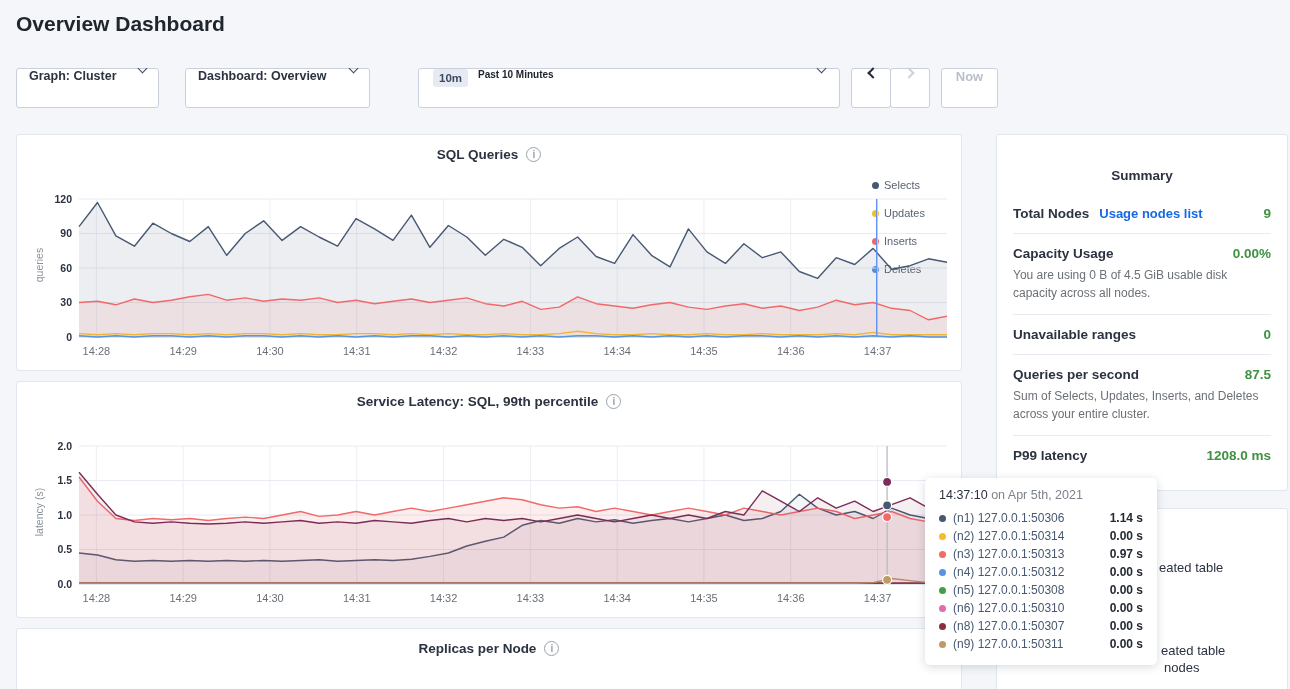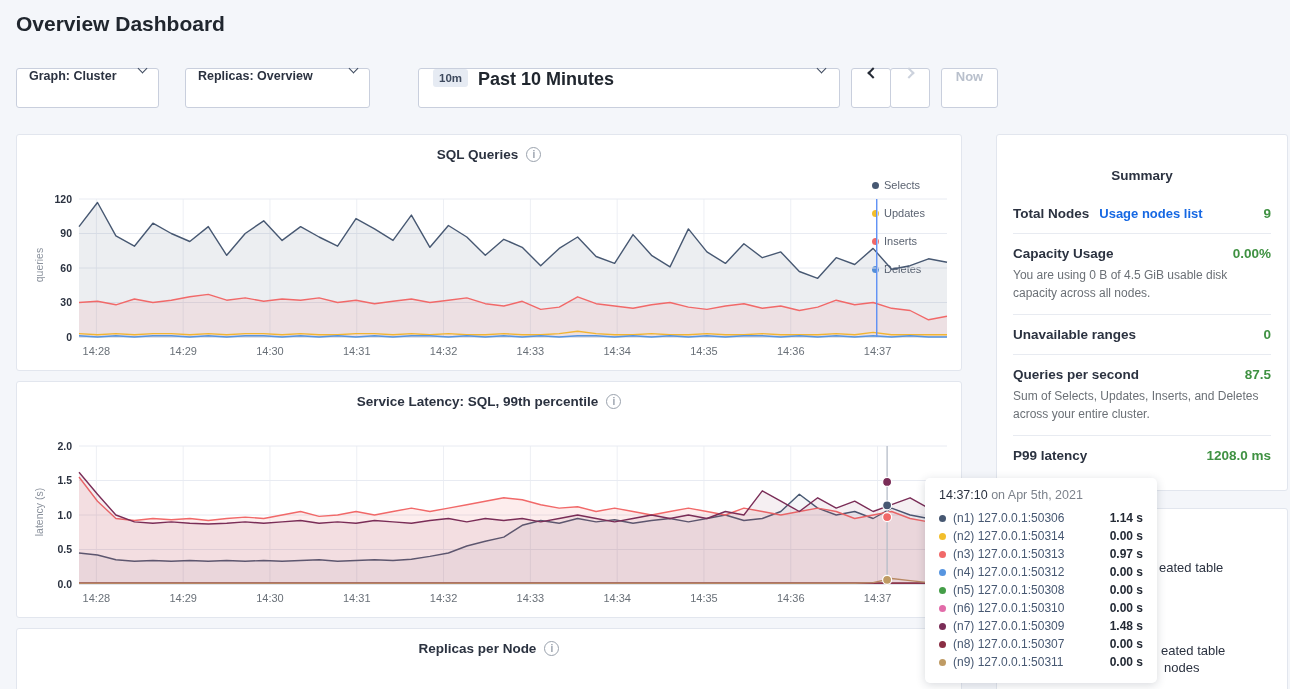--- a/index.html
+++ b/index.html
@@ -14,21 +14,21 @@
   .tb-btn {
     position:absolute; top:68px; height:40px; background:#fff;
     border:1px solid #c9cfdd; border-radius:3px; display:flex; align-items:flex-start; cursor:pointer;
   }
   #graph-dd { left:16px; width:143px; padding:0 12px; }
   #dash-dd  { left:185px; width:185px; padding:0 12px; }
   #time-dd  { left:418px; width:422px; padding:0 14px; }
   .dd-text { font-size:12.5px; font-weight:600; color:#2b3240; white-space:nowrap; }
   .chev-down { width:7px; height:7px; border-right:1.6px solid #3e4a5e; border-bottom:1.6px solid #3e4a5e; transform:rotate(45deg); margin-left:auto; margin-top:-4px; }
   .badge { background:#e6ebf3; border-radius:3px; font-size:11.5px; font-weight:700; color:#3e4a5e; padding:3px 6px; margin-right:10px; }
-  .time-label { font-size:18px; font-weight:700; color:#20262e; }
+  .time-label { font-size:10px; font-weight:700; color:#20262e; }
   #prev-btn { left:851px; width:40px; justify-content:center; }
   #next-btn { left:890px; width:40px; justify-content:center; }
   #now-btn  { left:941px; width:57px; justify-content:center; font-size:13px; font-weight:700; color:#b9c0cc; }
   .arrow-left  { width:8px; height:8px; border-left:2px solid #242a35; border-top:2px solid #242a35; transform:rotate(-45deg); margin-left:3px; }
   .arrow-right { width:8px; height:8px; border-right:2px solid #ccd2dd; border-top:2px solid #ccd2dd; transform:rotate(45deg); margin-right:3px; }
 
   
   .card { position:absolute; background:#fff; border:1px solid #e2e6ee; border-radius:3px; }
   #chart-card-0 { left:16px; top:134px; width:946px; height:237px; }
   #chart-card-1 { left:16px; top:381px; width:946px; height:237px; }
@@ -78,21 +78,21 @@
 </head>
 <body>
 
 <div class="page-title">Overview Dashboard</div>
 
 <div class="tb-btn" id="graph-dd">
   <span class="dd-text"><span>Graph:</span>&nbsp;<span>Cluster</span></span>
   <span class="chev-down"></span>
 </div>
 <div class="tb-btn" id="dash-dd">
-  <span class="dd-text"><span>Replicas:</span>&nbsp;<span>Overview</span></span>
+  <span class="dd-text"><span>Dashboard:</span>&nbsp;<span>Overview</span></span>
   <span class="chev-down"></span>
 </div>
 <div class="tb-btn" id="time-dd">
   <span class="badge">10m</span>
   <span class="time-label">Past 10 Minutes</span>
   <span class="chev-down"></span>
 </div>
 <div class="tb-btn" id="prev-btn">
   <span class="arrow-left"></span>
 </div>
@@ -304,25 +304,20 @@
         <span class="tt-dot" style="background: rgb(69, 158, 72);"></span>
         <span class="tt-label">(n5) 127.0.0.1:50308</span>
         <span class="tt-value">0.00 s</span>
       </div>
       <div class="tt-row">
         <span class="tt-dot" style="background: rgb(226, 108, 169);"></span>
         <span class="tt-label">(n6) 127.0.0.1:50310</span>
         <span class="tt-value">0.00 s</span>
       </div>
       <div class="tt-row">
-        <span class="tt-dot" style="background: rgb(122, 45, 87);"></span>
-        <span class="tt-label">(n7) 127.0.0.1:50309</span>
-        <span class="tt-value">1.48 s</span>
-      </div>
-      <div class="tt-row">
         <span class="tt-dot" style="background: rgb(138, 46, 68);"></span>
         <span class="tt-label">(n8) 127.0.0.1:50307</span>
         <span class="tt-value">0.00 s</span>
       </div>
       <div class="tt-row">
         <span class="tt-dot" style="background: rgb(191, 155, 100);"></span>
         <span class="tt-label">(n9) 127.0.0.1:50311</span>
         <span class="tt-value">0.00 s</span>
       </div>
     </div>

